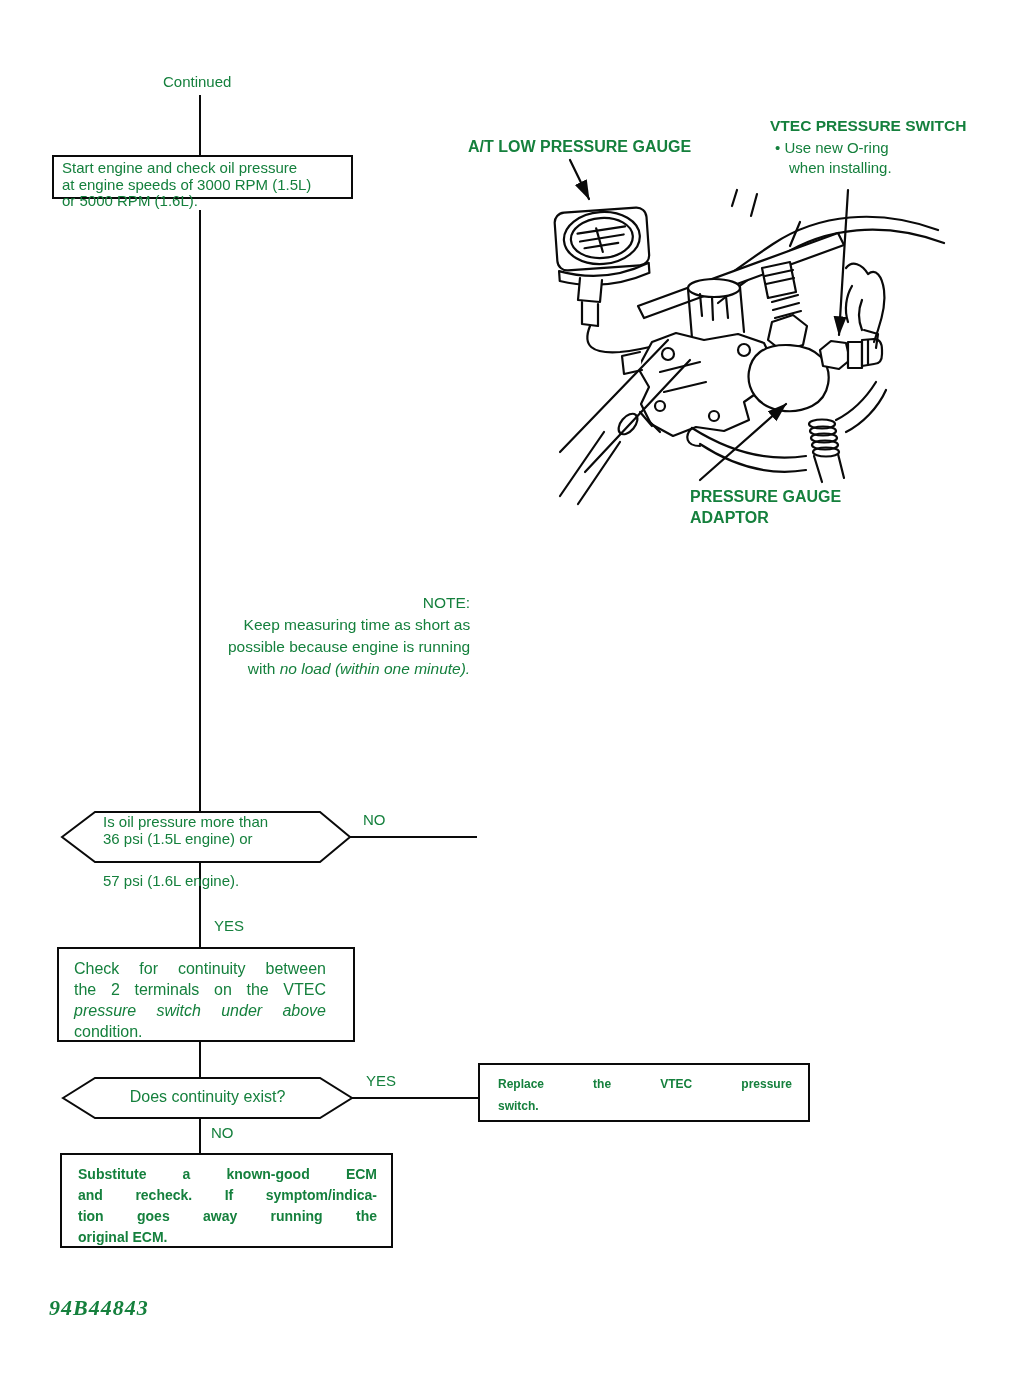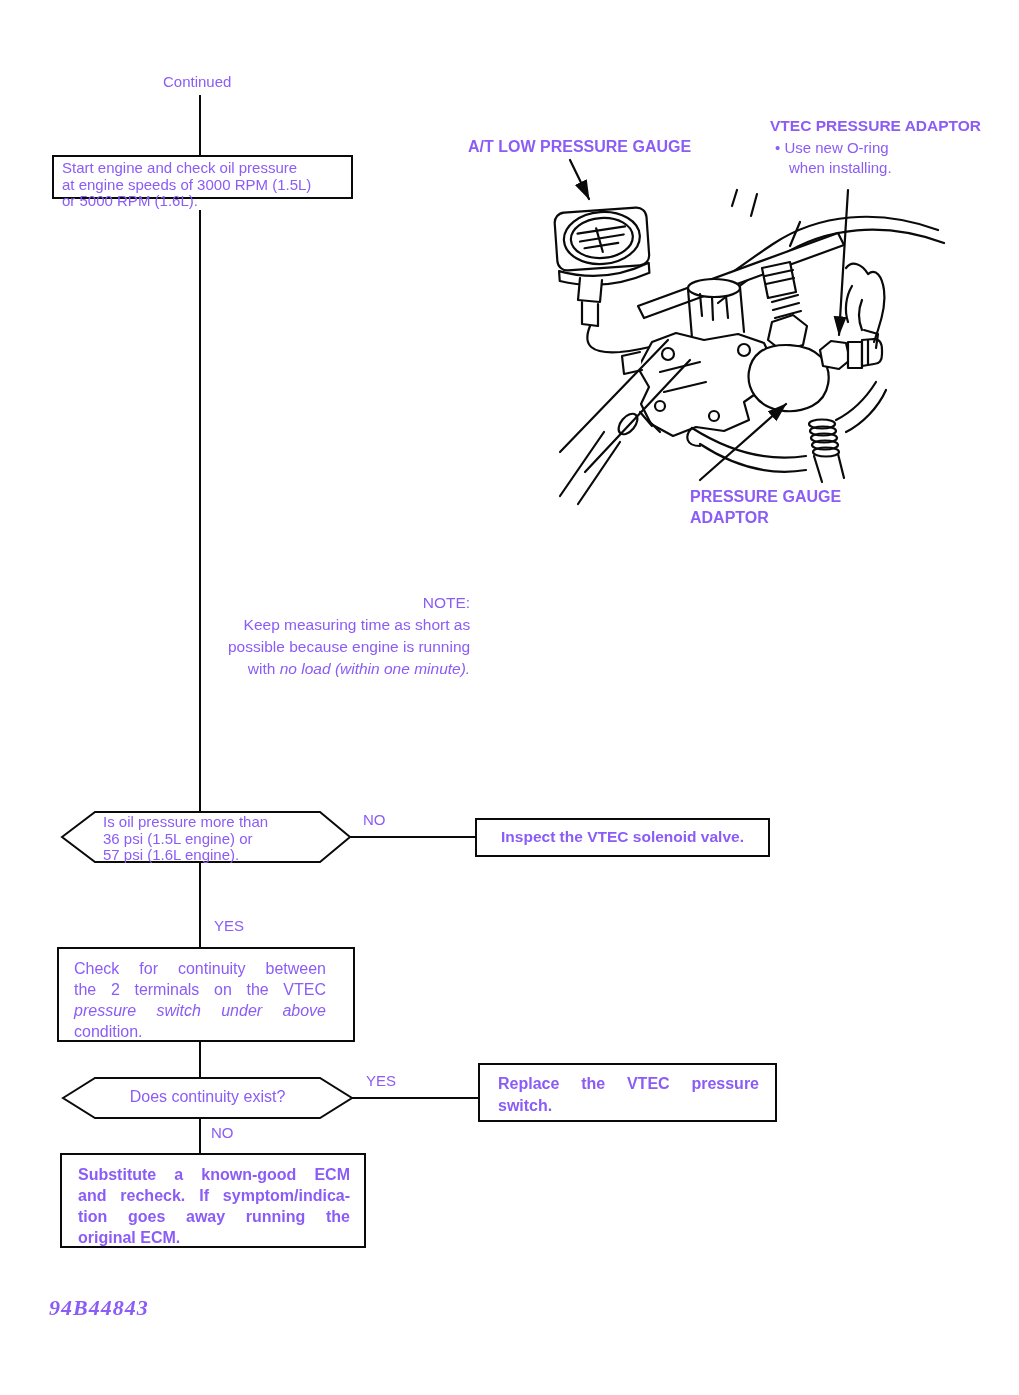--- a/index.html
+++ b/index.html
@@ -1,18 +1,18 @@
 <!DOCTYPE html>
 <html><head>
 <meta charset="utf-8">
 <style>
   html,body{margin:0;padding:0;background:#e8e8e8;}
   .page{
     position:relative;width:1019px;height:1395px;margin:0 auto;
-    background:#ffffff;color:#8b5cf6;overflow:hidden;
+    background:#ffffff;color:#15803d;overflow:hidden;
     font-family:"Liberation Sans","DejaVu Sans",sans-serif;
   }
   .t{position:absolute;white-space:nowrap;line-height:1.2;}
   .b{font-weight:bold;}
   .it{font-style:italic;}
   .box{
     position:absolute;border:2px solid #0a0a0a;background:#ffffff;
     box-sizing:border-box;
   }
   .box .ln{display:block;}
@@ -152,69 +152,66 @@
 
   <div class="t fs15" style="left:163px;top:73px;">Continued</div>
 
   <div class="box" style="left:52px;top:155px;width:301px;height:44px;padding:3px 8px;font-size:15px;line-height:16.5px;">
     <span class="ln">Start engine and check oil pressure</span>
     <span class="ln">at engine speeds of 3000 RPM (1.5L)</span>
     <span class="ln">or 5000 RPM (1.6L).</span>
   </div>
 
   <div class="t b fs16" style="left:468px;top:137px;">A/T LOW PRESSURE GAUGE</div>
-  <div class="t b" style="left:770px;top:117px;font-size:15.5px;">VTEC PRESSURE ADAPTOR</div>
+  <div class="t b" style="left:770px;top:117px;font-size:15.5px;">VTEC PRESSURE SWITCH</div>
   <div class="t fs15" style="left:775px;top:139px;">• Use new O-ring</div>
   <div class="t fs15" style="left:789px;top:159px;">when installing.</div>
   <div class="t b fs16" style="left:690px;top:486px;line-height:21px;">
     <span class="ln" style="display:block;">PRESSURE GAUGE</span>
     <span class="ln" style="display:block;">ADAPTOR</span>
   </div>
 
   <div class="t" style="left:228px;top:592px;font-size:15.5px;line-height:22px;text-align:right;">
     <span class="ln" style="display:block;">NOTE:</span>
     <span class="ln" style="display:block;">Keep measuring time as short as</span>
     <span class="ln" style="display:block;">possible because engine is running</span>
     <span class="ln" style="display:block;">
       <span>with</span>
       <span class="it">no load (within one minute).</span>
     </span>
   </div>
 
   <div class="hexlabel fs15" style="left:103px;top:814px;width:235px;line-height:16.5px;">
     <span class="ln" style="display:block;">Is oil pressure more than</span>
     <span class="ln" style="display:block;">36 psi (1.5L engine) or</span>
-    <span class="ln" style="display:block;">57 psi (1.6L engine).</span>
+    <span class="ln" style="display:block;margin-top:26px;">57 psi (1.6L engine).</span>
   </div>
 
   <div class="t fs15" style="left:363px;top:811px;">NO</div>
   <div class="t fs15" style="left:214px;top:917px;">YES</div>
 
-  <div class="box b" style="left:475px;top:818px;width:295px;height:39px;font-size:15.5px;line-height:34px;text-align:center;">
-    <span>Inspect the VTEC solenoid valve.</span>
-  </div>
 
   <div class="box" style="left:57px;top:947px;width:298px;height:95px;padding:9px 27px 0 15px;font-size:16px;line-height:21px;">
     <span class="ln jl">Check for continuity between</span>
     <span class="ln jl">the 2 terminals on the VTEC</span>
     <span class="ln jl it">pressure switch under above</span>
     <span class="ln">condition.</span>
   </div>
 
   <div class="hexlabel" style="left:63px;top:1088px;width:289px;text-align:center;font-size:16px;">Does continuity exist?</div>
 
   <div class="t fs15" style="left:366px;top:1072px;">YES</div>
   <div class="t fs15" style="left:211px;top:1124px;">NO</div>
 
-  <div class="box b" style="left:478px;top:1063px;width:299px;height:59px;padding:8px 16px 0 18px;font-size:16px;line-height:22px;">
+  <div class="box b" style="left:478px;top:1063px;width:332px;height:59px;padding:8px 16px 0 18px;font-size:12px;line-height:22px;">
     <span class="ln jl">Replace the VTEC pressure</span>
     <span class="ln">switch.</span>
   </div>
 
-  <div class="box b" style="left:60px;top:1153px;width:306px;height:95px;padding:9px 14px 0 16px;font-size:16px;line-height:21px;">
+  <div class="box b" style="left:60px;top:1153px;width:333px;height:95px;padding:9px 14px 0 16px;font-size:14px;line-height:21px;">
     <span class="ln jl">Substitute a known-good ECM</span>
     <span class="ln jl">and recheck. If symptom/indica-</span>
     <span class="ln jl">tion goes away running the</span>
     <span class="ln">original ECM.</span>
   </div>
 
   <div class="t figcode" style="left:49px;top:1295px;">94B44843</div>
 
 </div>
 

